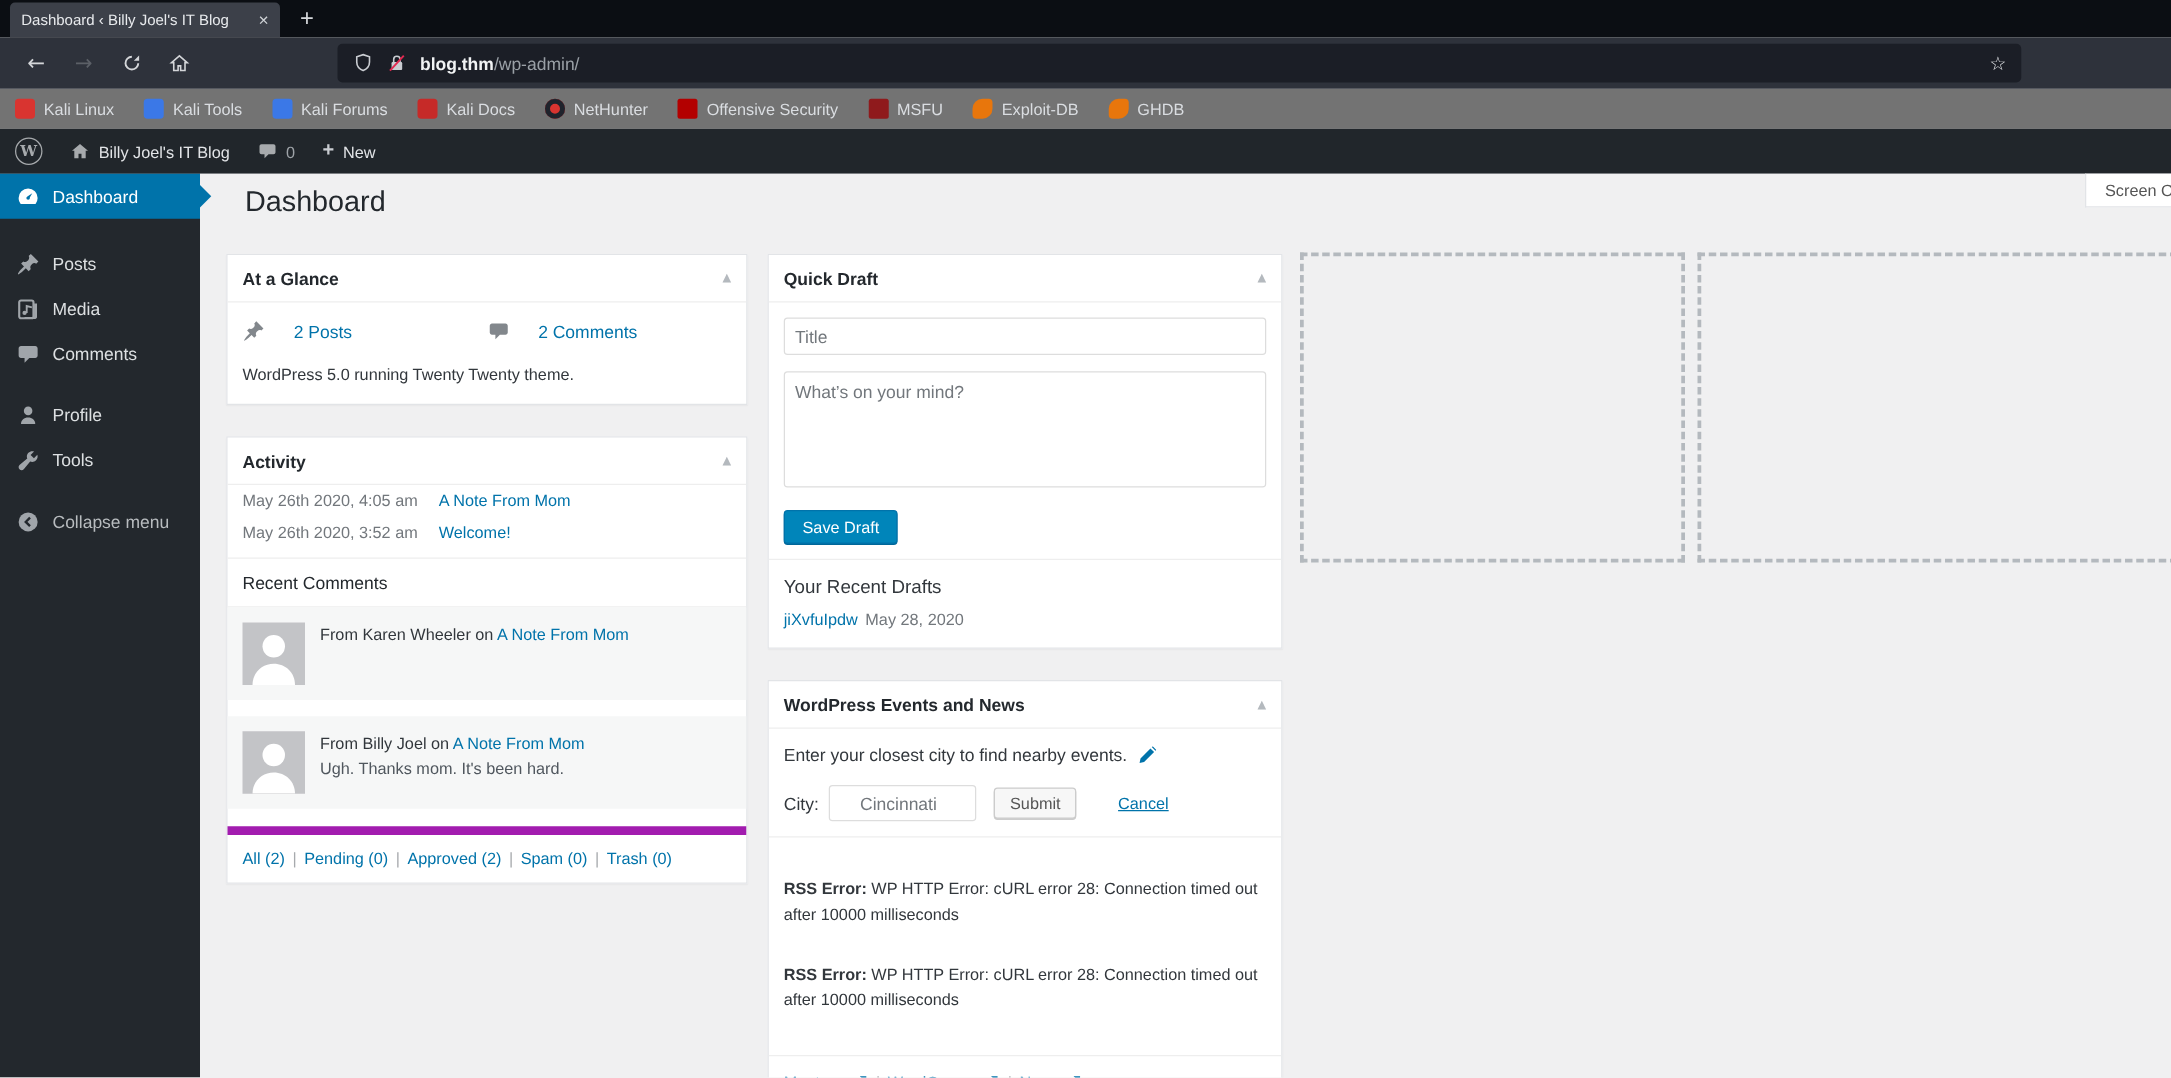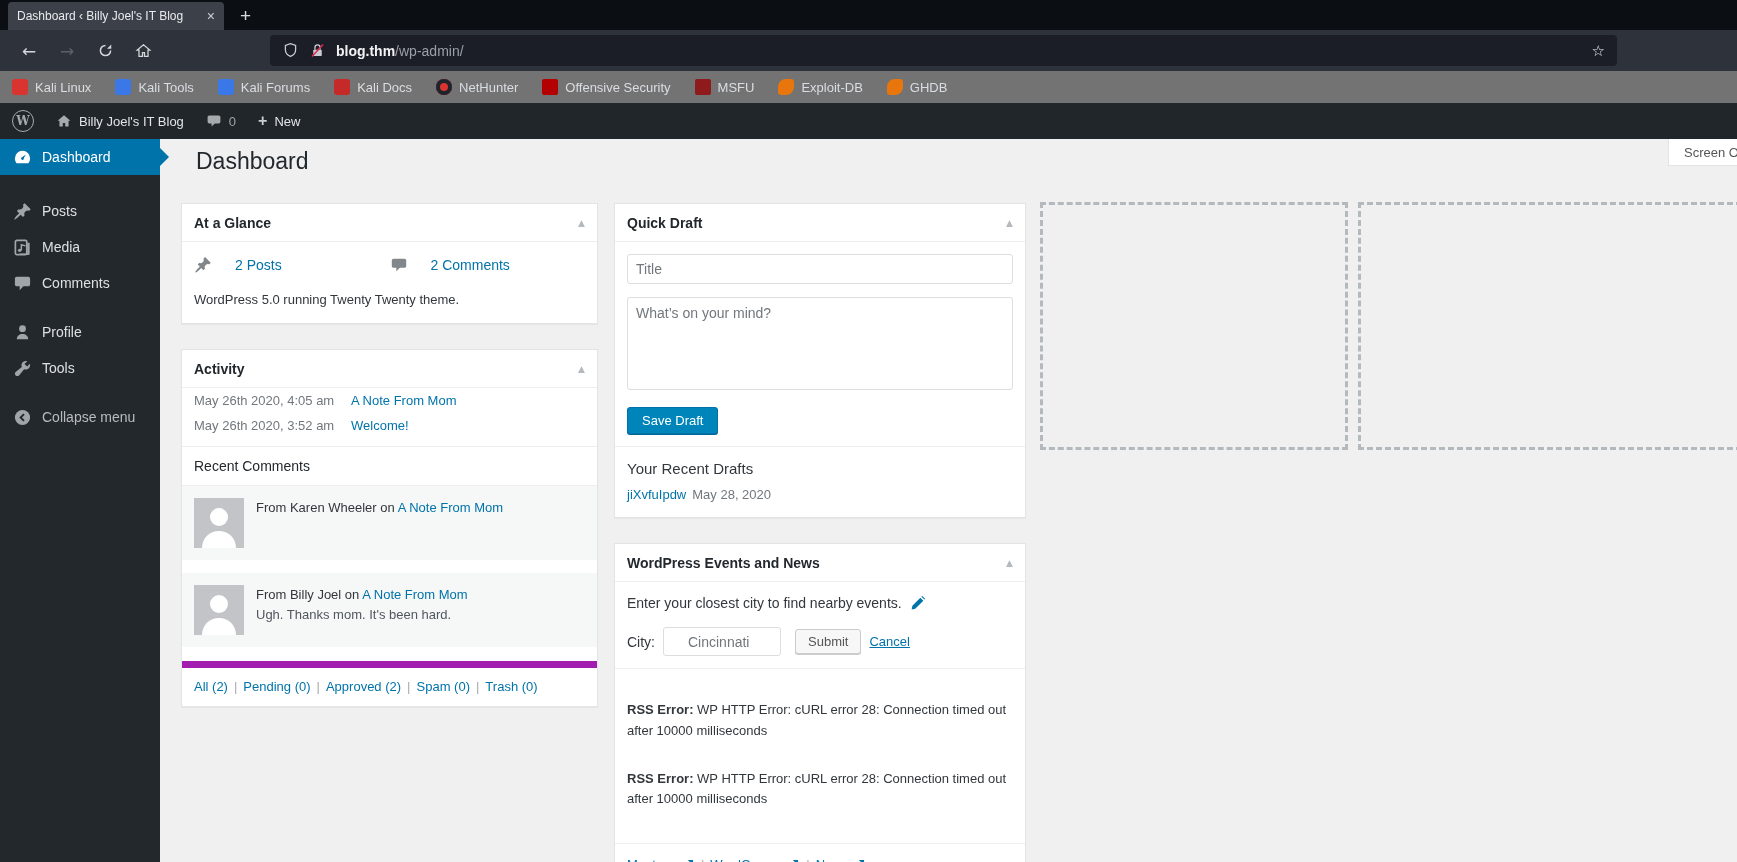--- a/index.html
+++ b/index.html
@@ -115,21 +115,21 @@
   .draft-row{font-size:13px;}
   .draft-date{color:#72777c;margin-left:6px;}
 
   
   .ev-intro{padding:13px 12px 4px;font-size:14px;color:#32373c;display:flex;align-items:center;gap:8px;}
   .ev-form{padding:12px;display:flex;align-items:center;gap:8px;font-size:14px;color:#32373c;}
   .city-input{width:118px;height:29px;border:1px solid #ddd;border-radius:3px;padding:0 24px;
           font-size:14px;font-family:inherit;box-sizing:border-box;}
   .btn-secondary{background:#f7f7f7;border:1px solid #ccc;box-shadow:0 1px 0 #ccc;color:#555;
           font-size:13px;padding:4px 12px;border-radius:3px;font-family:inherit;margin-left:6px;}
-  a.cancel{color:#0073aa;font-size:13px;margin-left:0;}
+  a.cancel{color:#0073aa;font-size:13px;margin-left:25px;}
   .ev-errors{border-top:1px solid #eee;padding:4px 12px 6px;font-size:13px;color:#32373c;}
   .ev-errors p{margin:27px 0;line-height:1.6;}
   .ev-footer{border-top:1px solid #eee;padding:13px 12px 14px;font-size:13px;display:flex;align-items:center;}
   .ev-link{display:inline-flex;align-items:center;gap:5px;}
   .ext{width:13px;height:13px;color:#0073aa;}
 
   
   .dash{position:absolute;top:63px;height:248px;border:3px dashed #b4b9be;box-sizing:border-box;}
   .dash1{left:880px;width:308px;}
   .dash2{left:1198px;width:600px;}

